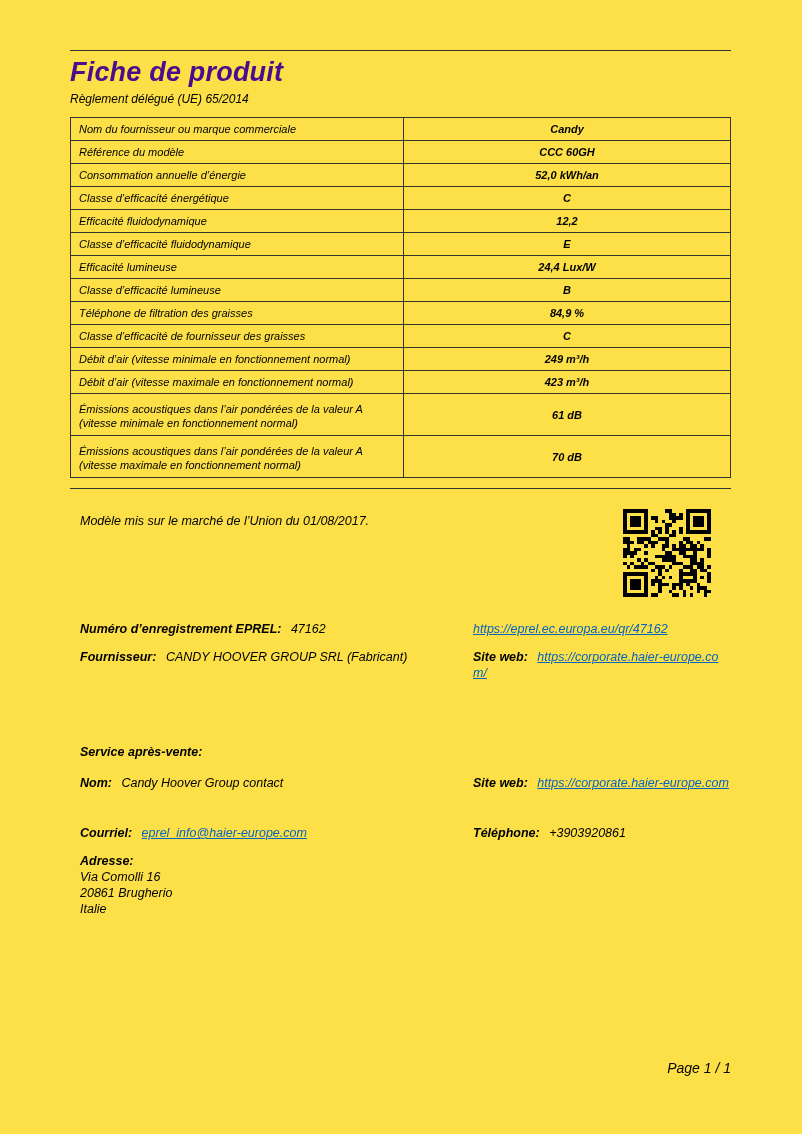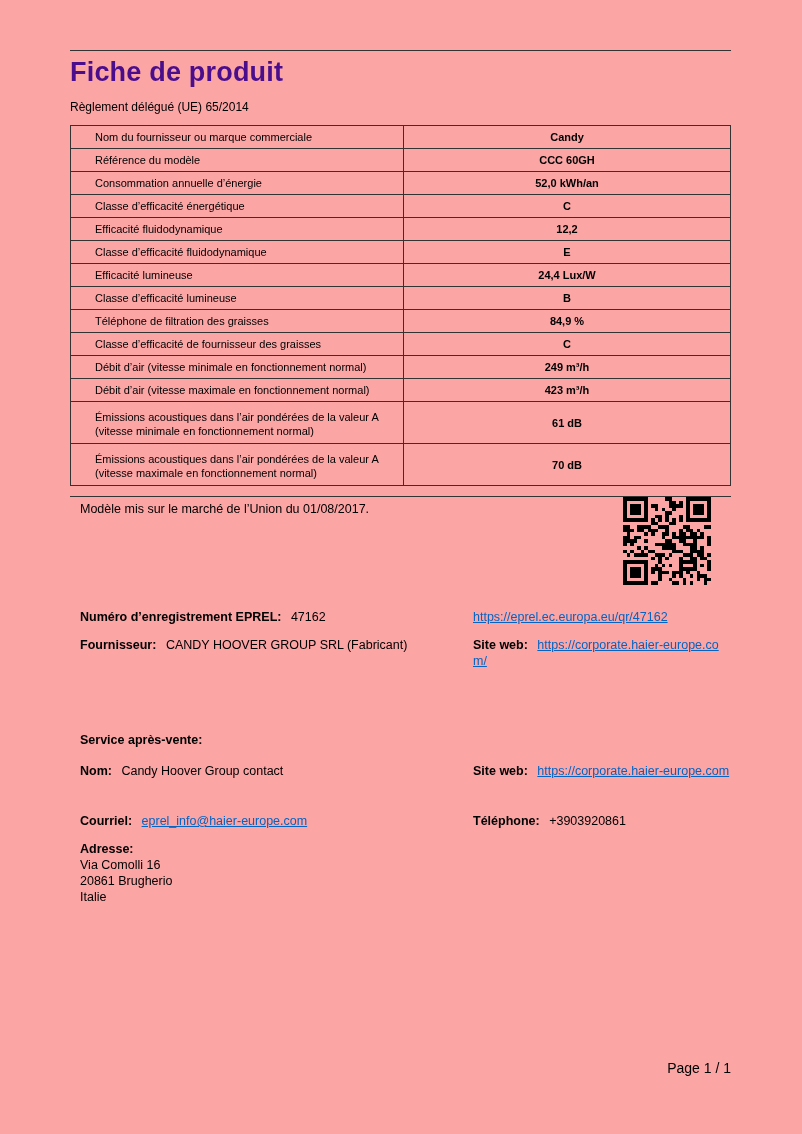--- a/index.html
+++ b/index.html
@@ -4,49 +4,49 @@
 <style>
   * { margin: 0; padding: 0; box-sizing: border-box; }
   html, body { background: #ffffff; }
   body {
     width: 802px; height: 1134px;
     font-family: "Liberation Sans", "DejaVu Sans", sans-serif;
     color: #000;
     position: relative;
     overflow: hidden;
   }
-  .page { position: absolute; inset: 0; background: #fca5a5; }
+  .page { position: absolute; inset: 0; background: #fde047; font-style: italic; }
   .content { position: absolute; left: 70px; top: 0; width: 661px; }
 
   .top-rule { margin-top: 50px; border-top: 1px solid #333; }
   .title {
     margin-top: 6px;
     font-size: 27px; font-weight: 700;
     color: var(--accent, #4a0d8c);
     letter-spacing: 0.2px;
   }
-  .regulation { margin-top: 12px; font-size: 12px; }
+  .regulation { margin-top: 4px; font-size: 12px; }
 
   table.fiche {
     margin-top: 11px;
     width: 661px;
     border-collapse: collapse;
     table-layout: fixed;
     font-size: 11px;
     line-height: 14px;
   }
-  table.fiche td { border: 1px solid #333; padding: 2px 24px; overflow: hidden; }
+  table.fiche td { border: 1px solid #333; padding: 2px 8px; overflow: hidden; }
   table.fiche td.lbl { width: 333px; height: 23px; text-align: left; white-space: nowrap; }
   table.fiche td.val { font-weight: 700; text-align: center; }
   table.fiche tr.wrap2 td.lbl { white-space: normal; height: 42px; padding-top: 5px; }
 
   .mid-rule { margin-top: 10px; border-top: 1px solid #333; }
 
   .lower { padding-left: 10px; font-size: 12.5px; line-height: 16px; }
-  .market-row { display: flex; justify-content: space-between; align-items: flex-start; }
+  .market-row { margin-top: 20px; display: flex; justify-content: space-between; align-items: flex-start; }
   .market-text { padding-top: 4px; }
   .qr { width: 88px; height: 88px; margin-right: 20px; display: block; }
 
   .details { margin-top: 24px; }
   .drow { position: relative; }
   .drow .rcol { position: absolute; left: 393px; top: 0; width: 258px; }
   .r-eprel { min-height: 28px; }
   .r-supplier { min-height: 47px; }
   .r-service { min-height: 31px; margin-top: 48px; }
   .r-name { min-height: 50px; }

